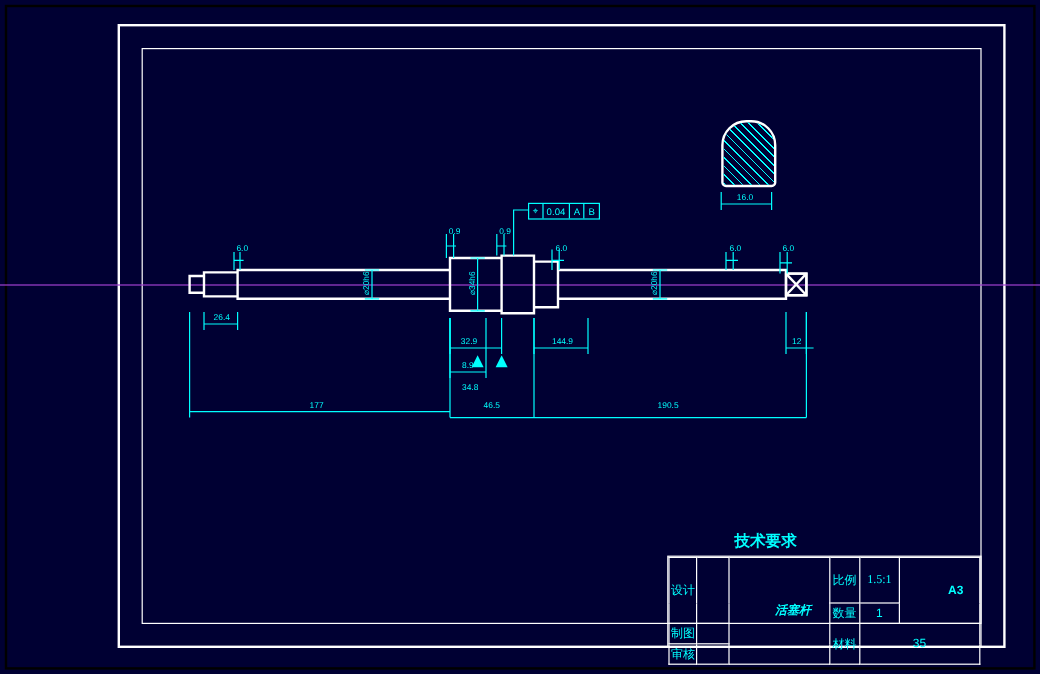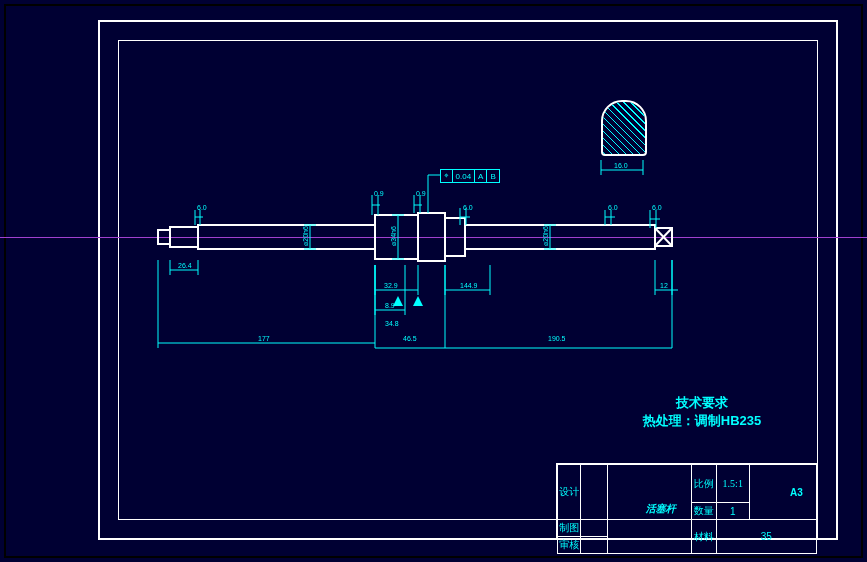--- a/index.html
+++ b/index.html
@@ -49,22 +49,22 @@
   .dim-label {
     color: #00ffff;
     font-size: 7px;
     position: absolute;
     white-space: nowrap;
   }
   .tech-req {
     color: #00ffff;
     font-size: 13px;
     position: absolute;
-    text-align: center;
     font-weight: bold;
+    margin-top: 48px;
   }
 
   .title-block {
     position: absolute;
     right: 49px;
     bottom: 22px;
     width: 260px;
     height: 75px;
     border: 1px solid #fff;
     color: #00ffff;
@@ -210,21 +210,20 @@
 <div class="dim-label" style="left:660px;top:282px;">12</div>
 
 <div class="dim-label" style="left:296px;top:232px;transform:rotate(-90deg);">⌀20h6</div>
 <div class="dim-label" style="left:384px;top:232px;transform:rotate(-90deg);">⌀34h6</div>
 <div class="dim-label" style="left:536px;top:232px;transform:rotate(-90deg);">⌀20h6</div>
 
 <div class="dim-label" style="left:614px;top:162px;">16.0</div>
 
 <div class="tech-req" style="left:612px; top:394px; width:180px;">
   <div>技术要求</div>
-  <div>热处理：调制HB235</div>
 </div>
 
 <div class="title-block">
   <table>
     <tbody>
         <tr style="height:38px;">
       <td rowspan="2" style="width:26px;margin-top:10px;" class="sm">设计</td>
       <td rowspan="2" style="width:36px;"></td>
       <td rowspan="4" style="width:84px;" class="part-name">活塞杆</td>
       <td style="width:28px;font-family:Liberation Serif, serif;" class="sm">比例</td>

